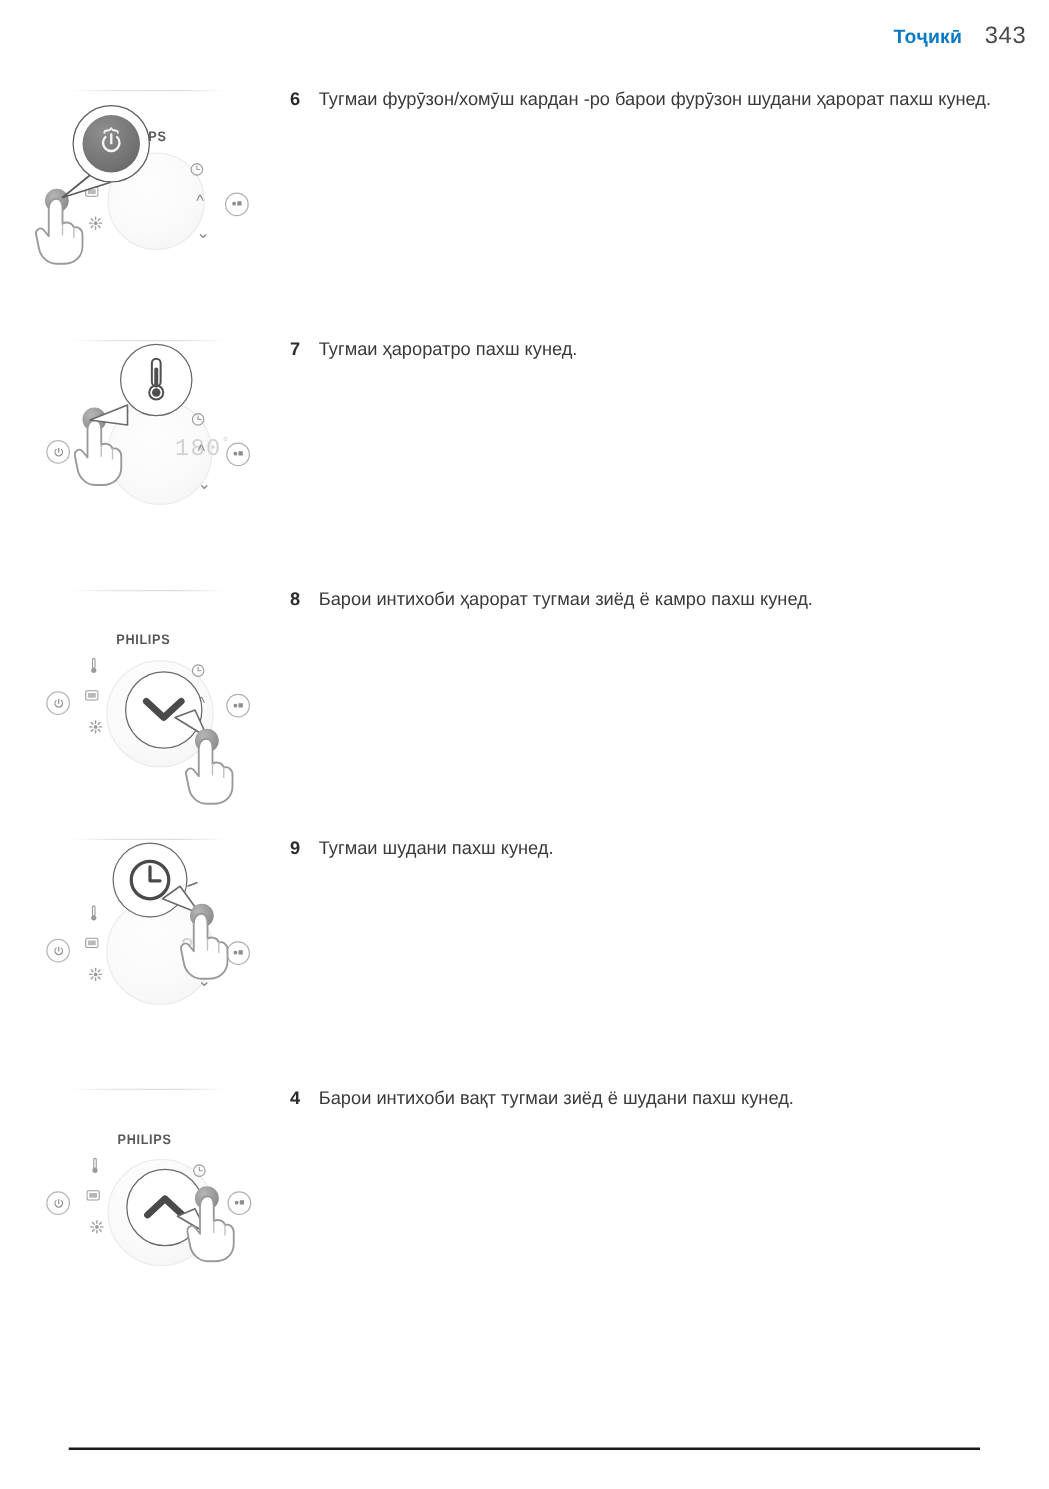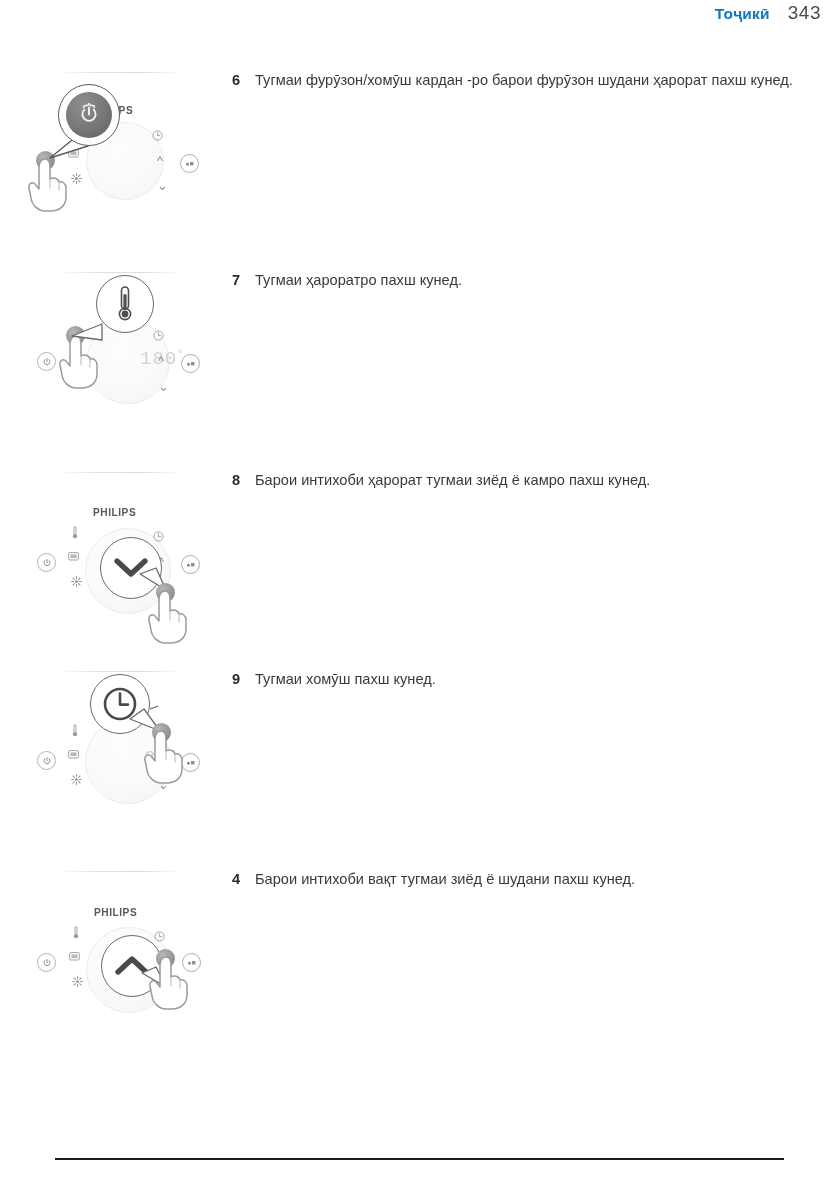--- a/index.html
+++ b/index.html
@@ -12,21 +12,21 @@
     height: 1191px;
     position: relative;
     font-family: "Liberation Sans", sans-serif;
     color: #3c3c3c;
     overflow: hidden;
   }
 
   
   #page-header {
     position: absolute;
-    top: 2px;
+    top: 18px;
     right: 18px;
     display: flex;
     align-items: baseline;
     gap: 18px;
   }
   #page-header .lang {
     color: #0b79c4;
     font-size: 15.5px;
     font-weight: bold;
     letter-spacing: .2px;
@@ -462,21 +462,21 @@
       <div class="hand" style="left:122px; top:68px;">
         <svg width="42" height="56" viewBox="0 0 42 56">
           <path d="M17 2 C21 2 22 6 22 10 L22 22 C25 20 30 21 31 25 C34 24 38 26 38 31 L38 40 C38 49 31 54 23 54 L17 54 C10 54 4 48 3 41 L1 31 C0 27 4 24 7 27 L11 32 L11 10 C11 6 13 2 17 2 Z" fill="#ffffff" stroke="#9a9a9a" stroke-width="1.5" stroke-linejoin="round"></path>
           <path d="M22 22 L22 31 M31 25 L31 33" fill="none" stroke="#bfbfbf" stroke-width="1.1" stroke-linecap="round"></path>
         </svg>
       </div>
     </div>
   </div>
   <div class="step-text" style="top:8px;">
     <span class="step-num">9</span>
-    <span class="step-body">Тугмаи хомӯш пахш кунед.</span>
+    <span class="step-body">Тугмаи шудани пахш кунед.</span>
   </div>
 </div>
 
 <div class="step" style="top:861px;">
   <div class="step-figure">
     <div class="appliance">
       <div class="top-rule"></div>
       <div class="brand" style="left:72px; top:45px;">PHILIPS</div>
 
       <div class="dial" style="left:64px; top:66px; width:84px; height:84px;"></div>

